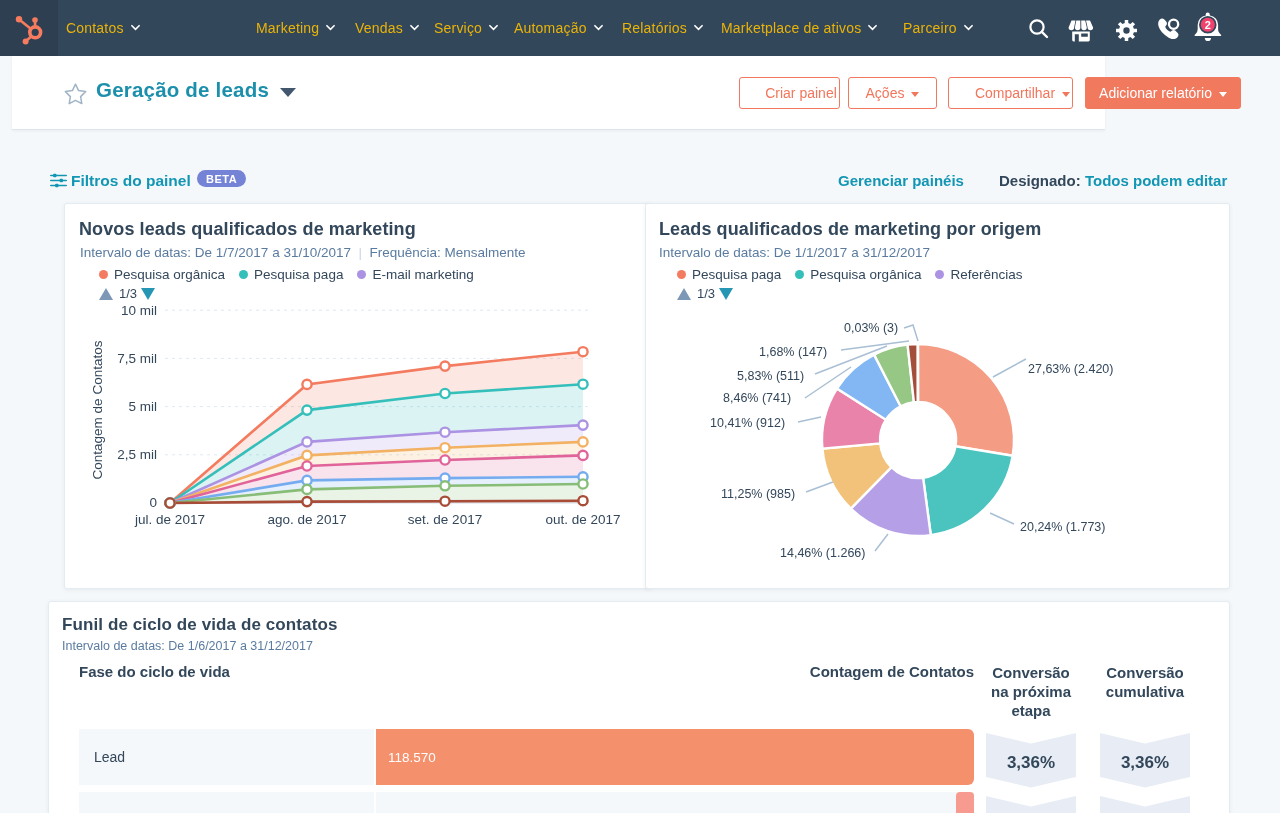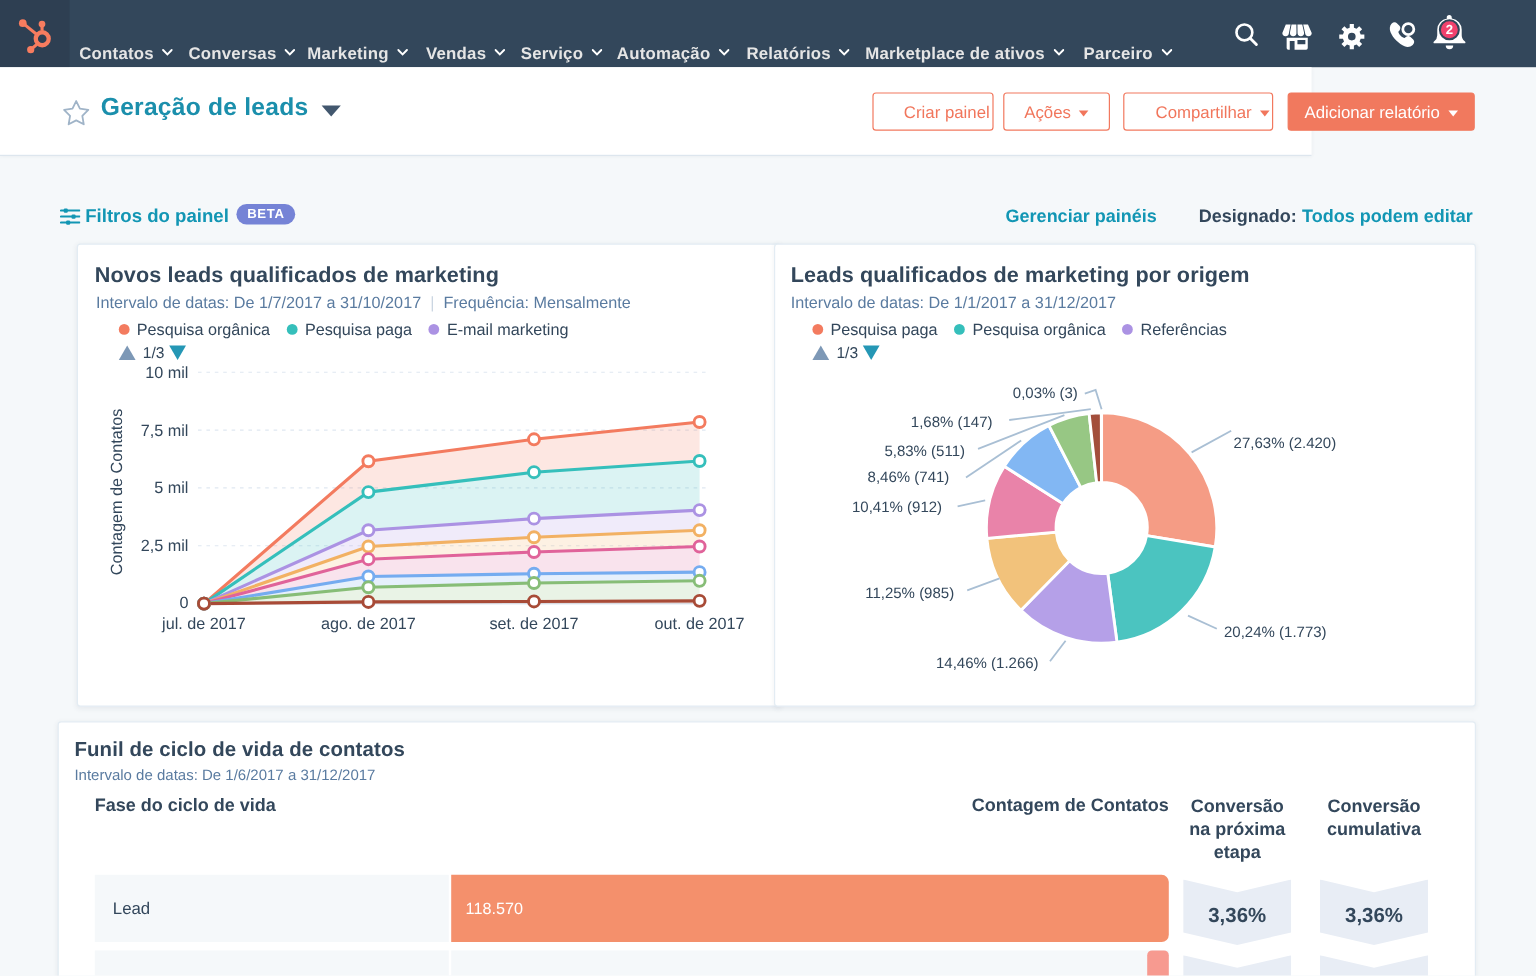--- a/index.html
+++ b/index.html
@@ -2,24 +2,24 @@
 <html><head>
 <meta charset="utf-8">
 <style>
 * { margin:0; padding:0; box-sizing:border-box; }
 html,body { width:1280px; height:813px; overflow:hidden; }
 body { font-family:"Liberation Sans", sans-serif; background:#f5f8fa; position:relative; }
 .abs { position:absolute; }
 
 #nav { position:absolute; top:0; left:0; width:1280px; height:56px; background:#33475b; }
 #logo { position:absolute; top:0; left:0; width:58px; height:56px; background:#2e3f52; }
-.navitem { position:absolute; top:16px; height:56px; line-height:56px; color:#e5e5e5; font-size:14px; font-weight:bold; letter-spacing:.2px; white-space:nowrap; }
+.navitem { position:absolute; top:0; height:56px; line-height:56px; color:#eab308; font-size:14px; font-weight:normal; letter-spacing:.2px; white-space:nowrap; }
 .caret { display:inline-block; width:9px; height:9px; margin-left:7px; vertical-align:1px; }
 
-#phead { position:absolute; top:56px; left:0; width:1093px; height:74px; background:#fff; border-bottom:1px solid #dde6ee; box-shadow:0 1px 3px rgba(45,62,80,.06); }
+#phead { position:absolute; top:56px; left:12px; width:1093px; height:74px; background:#fff; border-bottom:1px solid #dde6ee; box-shadow:0 1px 3px rgba(45,62,80,.06); }
 #ptitle { position:absolute; left:84px; top:22px; font-size:20.5px; font-weight:bold; color:#1b8fac; letter-spacing:.2px; }
 .btn { position:absolute; top:21px; height:32px; border:1px solid #f2795f; border-radius:3px; background:#fff; color:#f1765c; font-size:14px; font-weight:normal; text-align:center; line-height:30px; }
 .btn .dn { display:inline-block; width:0; height:0; border-left:4.5px solid transparent; border-right:4.5px solid transparent; border-top:5px solid #f1765c; margin-left:7px; vertical-align:1px; }
 .btnsolid { background:#f1795e; border-color:#f1795e; color:#fff; }
 .btnsolid .dn { border-top-color:#fff; }
 
 #filters { position:absolute; top:130px; left:0; width:1280px; }
 .teal { color:#1296b4; font-weight:bold; }
 .beta { display:inline-block; background:#7583d6; color:#fff; font-size:11px; font-weight:bold; letter-spacing:.5px; border-radius:9px; padding:3px 9px 2px; vertical-align:2px; }
 
@@ -50,23 +50,20 @@
         <line x1="35.1" y1="25.6" x2="35" y2="20" stroke-width="2.6"></line>
         <line x1="31.2" y1="36.6" x2="26" y2="41" stroke-width="2.6"></line>
         <circle cx="19" cy="19.3" r="3.2" stroke="none"></circle>
         <circle cx="35" cy="20" r="2.8" stroke="none"></circle>
         <circle cx="25.6" cy="41.4" r="3" stroke="none"></circle>
         <circle cx="35.2" cy="32.3" r="5.4" fill="none" stroke-width="3.6"></circle>
       </g>
     </svg>
   </div>
   <span class="navitem" style="left:66px;">Contatos<svg class="caret" viewBox="0 0 10 10">
-        <path d="M1 3l4 4 4-4" fill="none" stroke="#fff" stroke-width="1.8" stroke-linecap="round"></path>
-      </svg></span>
-  <span class="navitem" style="left:157px;">Conversas<svg class="caret" viewBox="0 0 10 10">
         <path d="M1 3l4 4 4-4" fill="none" stroke="#fff" stroke-width="1.8" stroke-linecap="round"></path>
       </svg></span>
   <span class="navitem" style="left:256px;">Marketing<svg class="caret" viewBox="0 0 10 10">
         <path d="M1 3l4 4 4-4" fill="none" stroke="#fff" stroke-width="1.8" stroke-linecap="round"></path>
       </svg></span>
   <span class="navitem" style="left:355px;">Vendas<svg class="caret" viewBox="0 0 10 10">
         <path d="M1 3l4 4 4-4" fill="none" stroke="#fff" stroke-width="1.8" stroke-linecap="round"></path>
       </svg></span>
   <span class="navitem" style="left:434px;">Serviço<svg class="caret" viewBox="0 0 10 10">
         <path d="M1 3l4 4 4-4" fill="none" stroke="#fff" stroke-width="1.8" stroke-linecap="round"></path>

